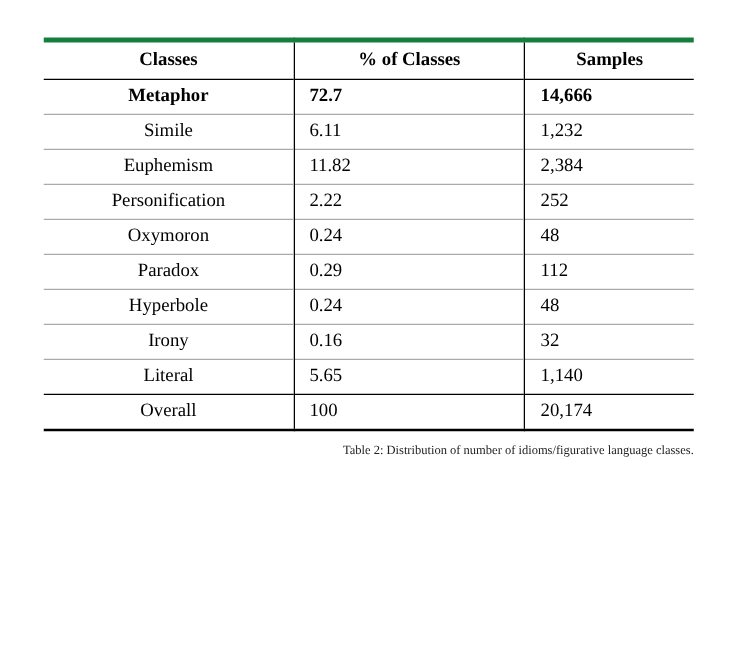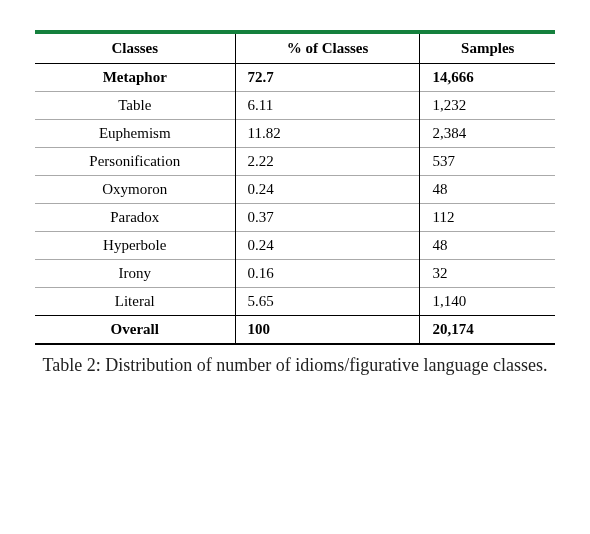--- a/index.html
+++ b/index.html
@@ -66,28 +66,28 @@
     tbody tr:first-child {
       border-top: none;
       font-weight: bold;
     }
 
     tfoot tr {
       border-top: 1.5px solid #000;
     }
 
     tfoot td {
-      font-weight: bold;
+      font-weight: normal;
     }
 
     .caption {
-      font-size: 18px;
+      font-size: 10px;
       color: #222;
       margin-top: 10px;
-      text-align: center;
+      text-align: right;
       width: 100%;
       max-width: 520px;
     }
   </style>
 </head>
 <body>
 
 <div class="table-container">
   <table>
     <thead>
@@ -97,42 +97,42 @@
         <th>Samples</th>
       </tr>
     </thead>
     <tbody id="table-body">
     <tr>
           <td>Metaphor</td>
           <td>72.7</td>
           <td>14,666</td>
         </tr>
         <tr>
-          <td>Table</td>
+          <td>Simile</td>
           <td>6.11</td>
           <td>1,232</td>
         </tr>
         <tr>
           <td>Euphemism</td>
           <td>11.82</td>
           <td>2,384</td>
         </tr>
         <tr>
           <td>Personification</td>
           <td>2.22</td>
-          <td>537</td>
+          <td>252</td>
         </tr>
         <tr>
           <td>Oxymoron</td>
           <td>0.24</td>
           <td>48</td>
         </tr>
         <tr>
           <td>Paradox</td>
-          <td>0.37</td>
+          <td>0.29</td>
           <td>112</td>
         </tr>
         <tr>
           <td>Hyperbole</td>
           <td>0.24</td>
           <td>48</td>
         </tr>
         <tr>
           <td>Irony</td>
           <td>0.16</td>

